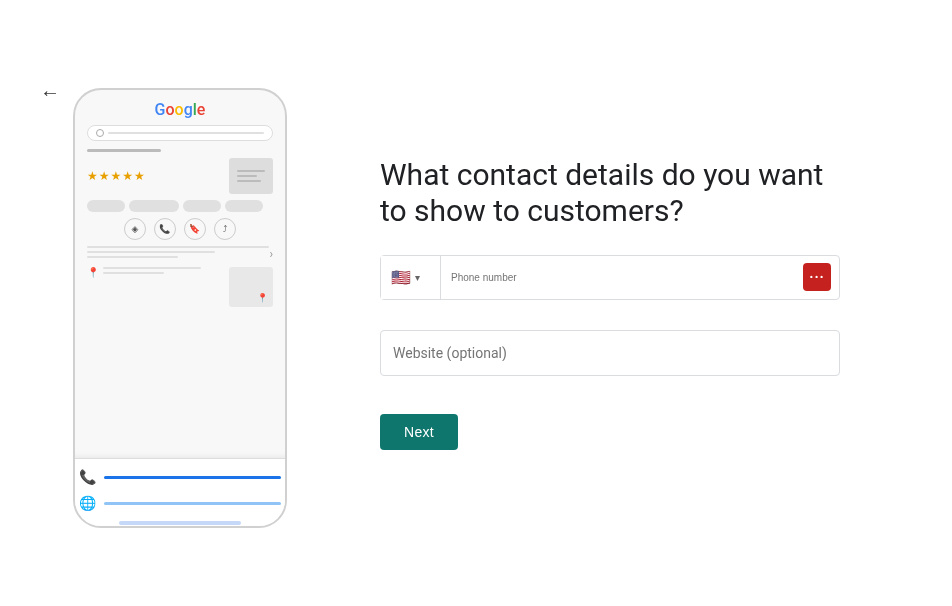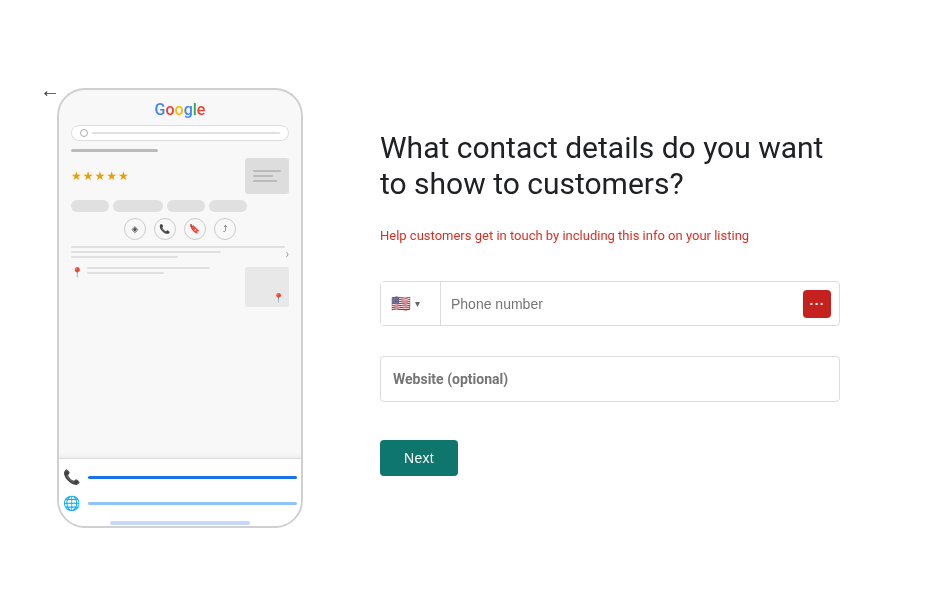--- a/index.html
+++ b/index.html
@@ -35,21 +35,21 @@
       top: 0;
       left: 0;
       font-size: 20px;
       color: #333;
       cursor: pointer;
     }
     .phone-wrapper {
       margin-top: 10px;
     }
     .phone {
-      width: 246px;
+      width: 214px;
       height: 440px;
       background: #f8f8f8;
       border: 2px solid #d0d0d0;
       border-radius: 28px;
       overflow: hidden;
       position: relative;
       display: flex;
       flex-direction: column;
     }
     .phone-inner {
@@ -275,21 +275,21 @@
     }
     .dropdown-arrow {
       font-size: 10px;
       color: #666;
     }
     .phone-input-field {
       flex: 1;
       border: none;
       outline: none;
       padding: 12px 10px;
-      font-size: 14px;
+      font-size: 10px;
       color: #999;
       background: transparent;
       cursor: text;
     }
     .phone-error-icon {
       background: #c5221f;
       border-radius: 4px;
       width: 28px;
       height: 28px;
       display: flex;
@@ -307,21 +307,20 @@
     .website-input {
       width: 100%;
       border: 1px solid #dadce0;
       border-radius: 4px;
       padding: 14px 12px;
       font-size: 14px;
       color: #999;
       outline: none;
       margin-bottom: 22px;
       font-family: inherit;
-      font-weight: bold;
     }
     .next-button {
       background: #0f766e;
       color: #fff;
       border: none;
       border-radius: 4px;
       padding: 10px 24px;
       font-size: 14px;
       font-weight: 500;
       cursor: pointer;
@@ -413,21 +412,20 @@
             </div>
             <div class="phone-scroll-indicator"></div>
           </div>
         </div>
       </div>
     </div>
   </div>
 
   <div class="form-section">
     <h1 class="page-title">What contact details do you want to show to customers?</h1>
-    <p class="subtitle">Help customers get in touch by including this info on your listing</p>
 
     <div class="phone-input-group">
       <div class="country-selector">
         <span class="flag">🇺🇸</span>
         <span class="dropdown-arrow">▾</span>
       </div>
       <input class="phone-input-field" type="tel" placeholder="Phone number" style="">
       <div class="phone-error-icon">
         <span class="error-dots">···</span>
       </div>

